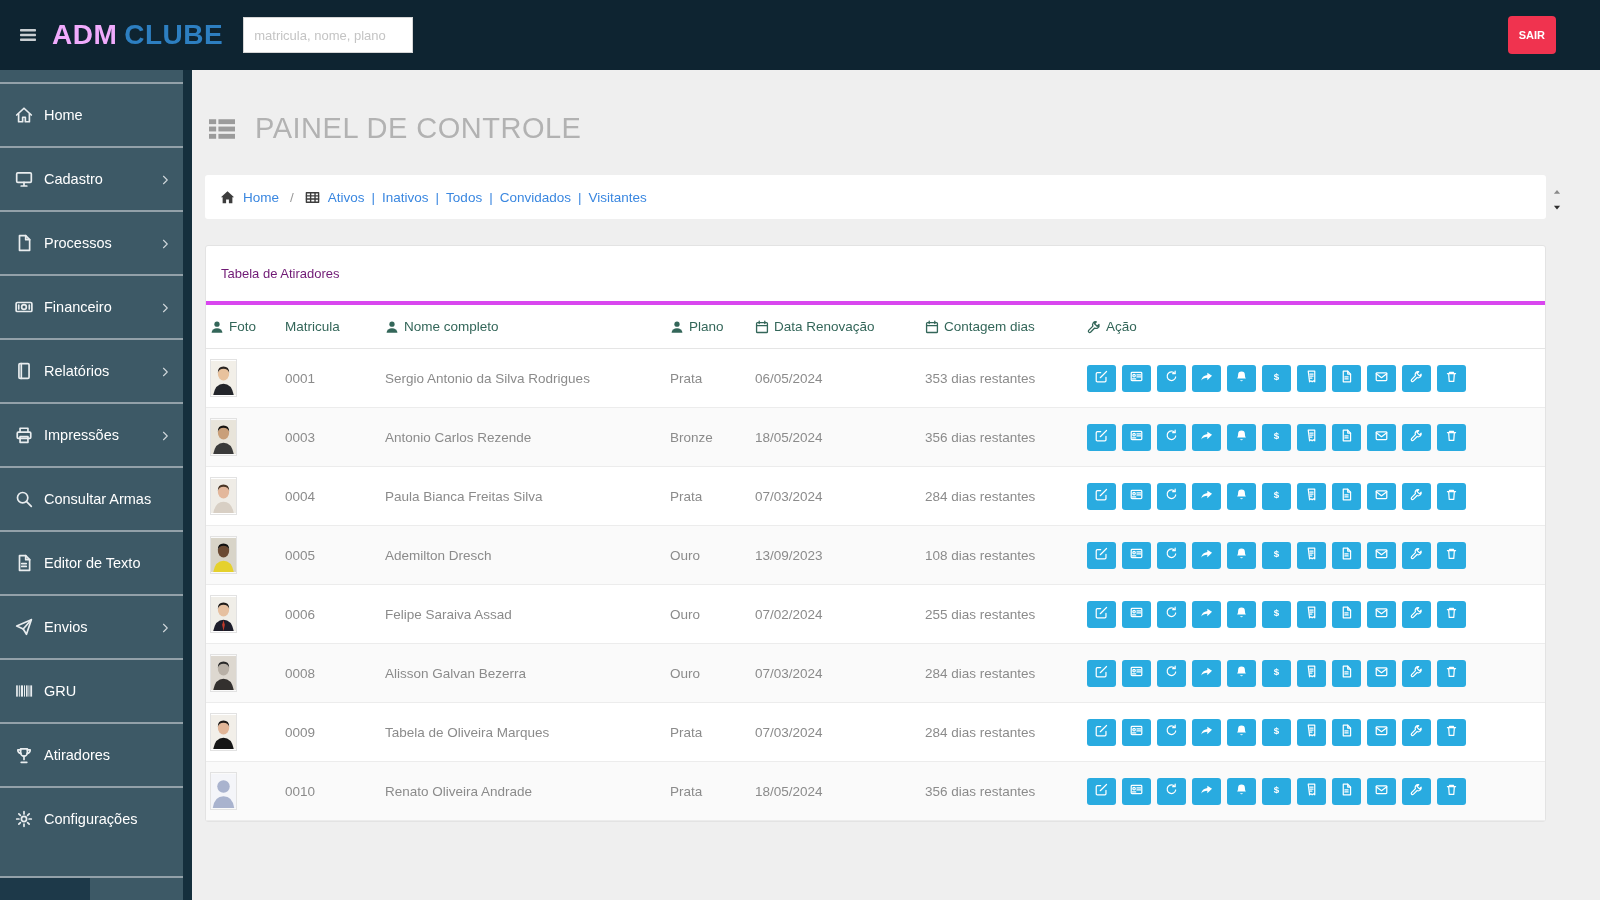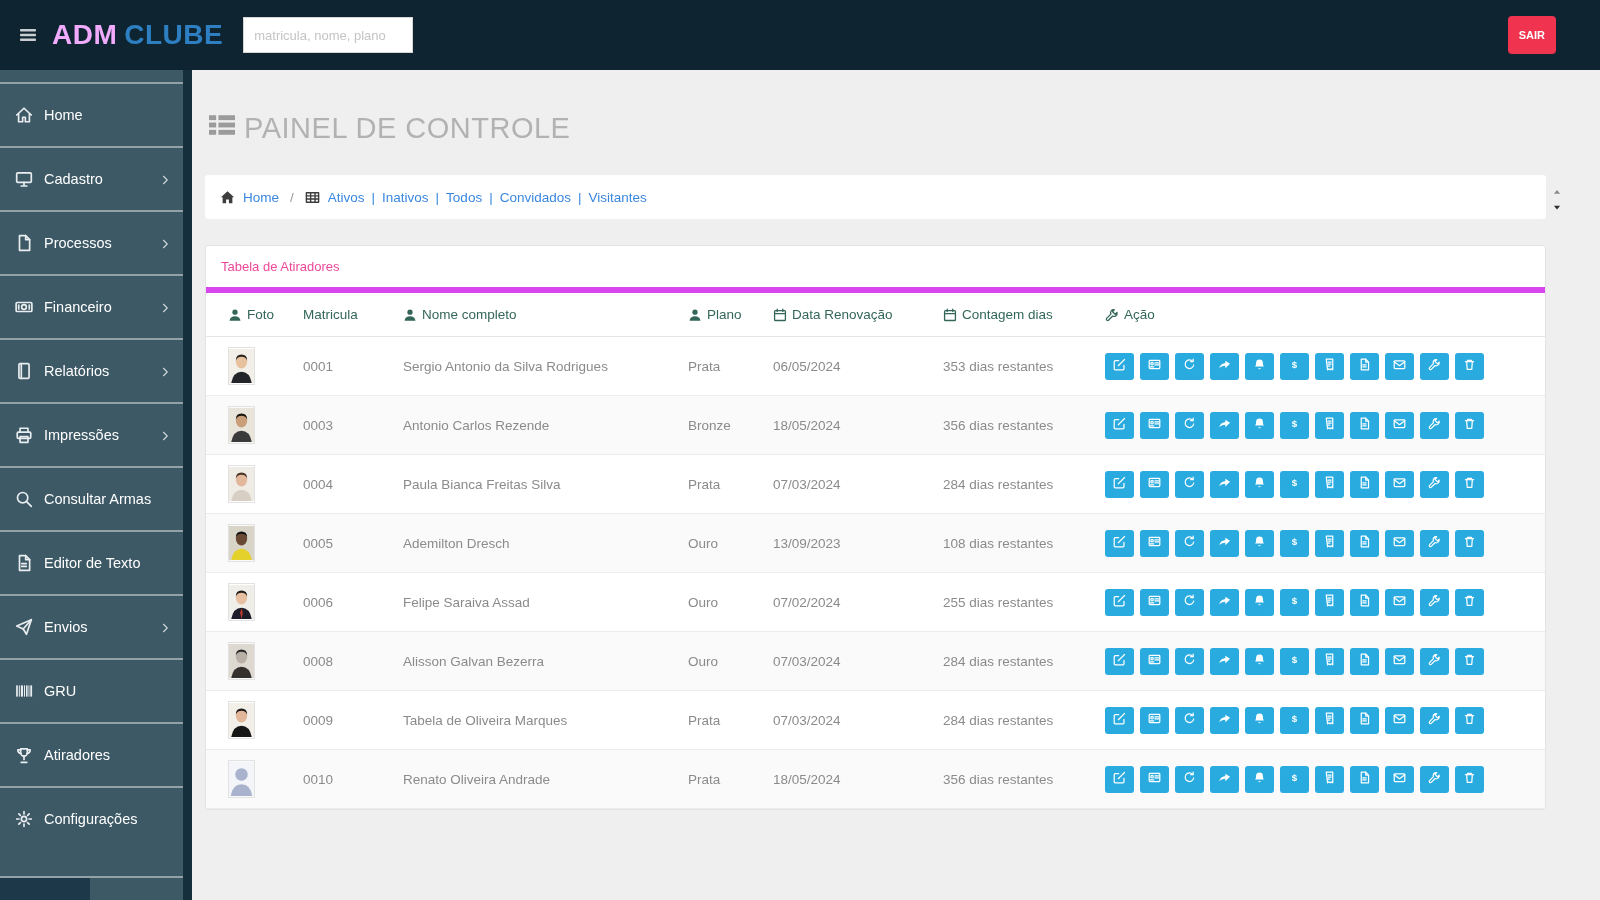--- a/index.html
+++ b/index.html
@@ -33,42 +33,42 @@
   .side-item .ic { width:18px; height:18px; color:#e9edef; flex:0 0 18px; }
   .side-item .ic svg { width:18px; height:18px; }
   .side-item .chev { margin-left:auto; width:12px; height:12px; color:#cfd6da; }
   .side-item .chev svg { width:12px; height:12px; }
   .side-gap { height:26px; flex:0 0 26px; }
   .side-footer { border-top:2px solid #93a1a9; flex:1; }
   .side-footer .dark { width:90px; height:100%; background:#1d3949; }
   .strip { position:absolute; top:70px; left:183px; width:9px; height:830px; background:#152f3d; }
   
   .content { position:absolute; top:70px; left:192px; width:1408px; height:830px; padding-left:13px; }
-  .page-title-row { display:flex; gap:7px; margin:42px 0 30px 2px; }
+  .page-title-row { display:flex; align-items:center; gap:18px; margin:42px 0 30px 2px; }
   .title-icon { width:30px; height:26px; color:#9b9b9b; }
   .title-icon svg { width:30px; height:26px; }
   h1.page-title { font-size:29px; font-weight:400; color:#b2b2b2; margin:0; letter-spacing:.5px; }
   .card { background:#fff; border-radius:3px; }
   .breadcrumb-row { position:relative; width:1341px; }
   .breadcrumb { height:44px; display:flex; align-items:center; padding:0 15px; gap:8px; font-size:13.5px; }
   .bc-icon { width:15px; height:15px; color:#3d3d3d; }
   .bc-icon svg { width:15px; height:15px; }
   .breadcrumb a { color:#3a87e0; text-decoration:none; cursor:pointer; }
   .bc-sep { color:#9a9a9a; margin:0 3px; }
   .pipe { color:#3a87e0; margin:0 7px; }
   .spin-widget { position:absolute; left:1346px; top:7px; display:flex; flex-direction:column; gap:7px; }
   .spin-widget span { width:12px; height:9px; cursor:pointer; display:block; }
   .spin-widget svg { width:12px; height:9px; }
   .caret-up-c { color:#8a8a8a; } .caret-down-c { color:#2f2f2f; }
   
   .table-card { width:1341px; margin-top:26px; border:1px solid #e3e3e3; }
-  .panel-heading { padding:13px 15px; font-size:13px; color:#ec4899; border-bottom:6px solid #d946ef; }
+  .panel-heading { padding:20px 15px; font-size:13px; color:#701a75; border-bottom:4px solid #d946ef; }
   .tbl-head, .tbl-row { display:grid;
     grid-template-columns:75px 100px 285px 85px 170px 162px 1fr;
-    align-items:center; padding-left:22px; }
+    align-items:center; padding-left:4px; }
   .tbl-head { height:44px; color:#336659; font-size:13.5px; border-bottom:1px solid #e5e5e5; }
   .th { display:flex; align-items:center; gap:5px; font-weight:400; }
   .th .ic { width:14px; height:14px; }
   .th .ic svg { width:14px; height:14px; }
   .tbl-row { height:59px; font-size:13.5px; color:#8b8b8b; border-bottom:1px solid #ececec; }
   .tbl-row:nth-child(even) { background:#fafafa; }
   .photo { width:27px; height:38px; display:block; border:1px solid #e2e2e2; }
   .photo svg { width:100%; height:100%; display:block; }
   .actions { display:flex; gap:6px; }
   .abtn { width:29px; height:27px; background:#29abe0; border:none; border-radius:3px;

